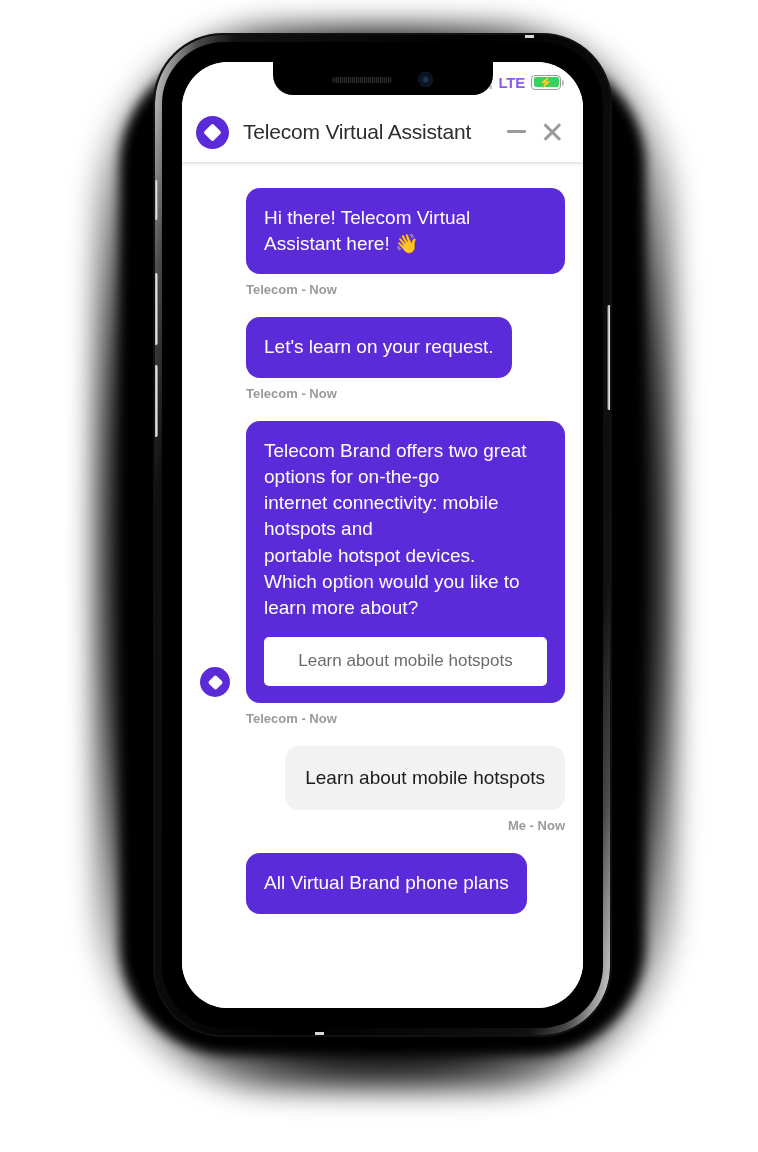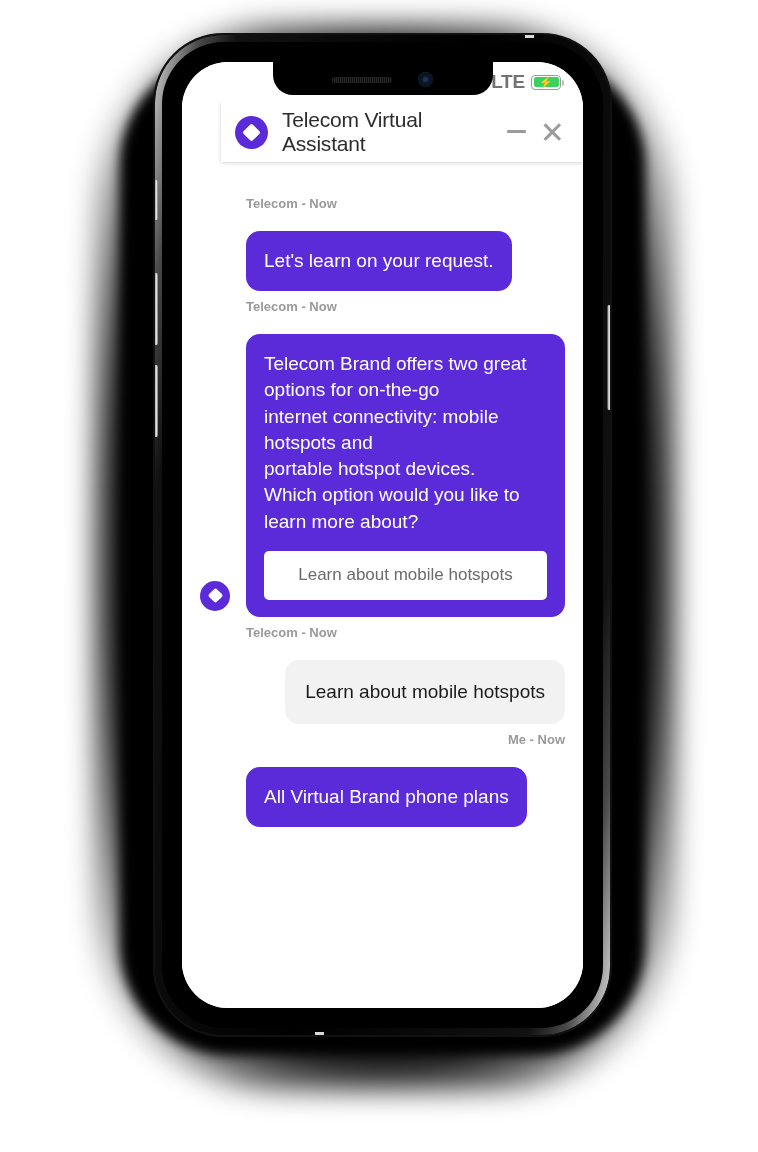--- a/index.html
+++ b/index.html
@@ -194,23 +194,23 @@
     justify-content: flex-end;
     gap: 1.5px;
   }
   .sigdot {
     width: 3.5px;
     height: 3.5px;
     background: #111;
   }
   .sigcol.dim .sigdot { background: #c6c6c6; }
   .lte {
-    font-size: 19px;
+    font-size: 15px;
     font-weight: bold;
-    color: #737373;
+    color: #8b5cf6;
     letter-spacing: -0.2px;
   }
   .battery {
     width: 30px;
     height: 15px;
     border: 1.5px solid #9a9a9a;
     border-radius: 4px;
     position: relative;
     background: #fff;
     display: flex;
@@ -258,21 +258,20 @@
     height: 60px;
     flex: 0 0 60px;
     display: flex;
     align-items: center;
     padding: 0 18px 0 14px;
     box-sizing: border-box;
     background: #fff;
     box-shadow: 0 1px 4px rgba(0,0,0,0.18);
     position: relative;
     z-index: 5;
-    margin-left: 39px;
   }
   .logo {
     width: 33px;
     height: 33px;
     border-radius: 50%;
     background: #5b2bd9;
     display: flex;
     align-items: center;
     justify-content: center;
     flex: 0 0 33px;
@@ -452,20 +451,21 @@
           <div class="chat-title">Telecom Virtual Assistant</div>
           <div class="win-btns">
             <div class="btn-min"></div>
             <div class="btn-close">✕</div>
           </div>
         </div>
 
         <div class="messages">
 
           <div class="msg-row bot">
+            <div class="bubble bot">Hi there! Telecom Virtual Assistant here! 👋</div>
             <div class="meta bot">Telecom - Now</div>
           </div>
 
           <div class="msg-row bot">
             <div class="bubble bot">Let's learn on your request.</div>
             <div class="meta bot">Telecom - Now</div>
           </div>
 
           <div class="msg-row bot">
             <div class="bubble-with-avatar">

